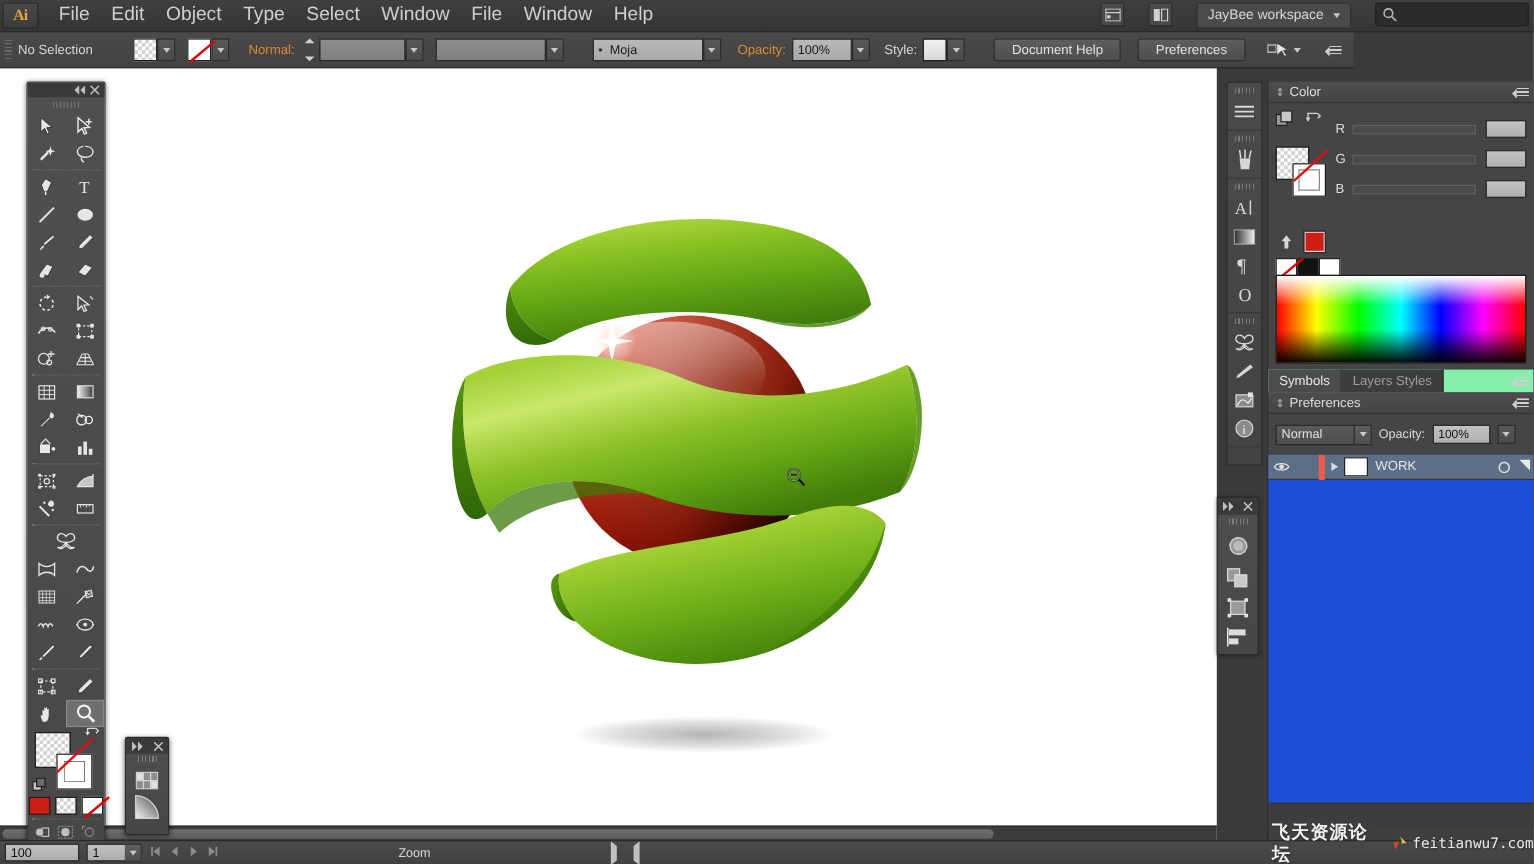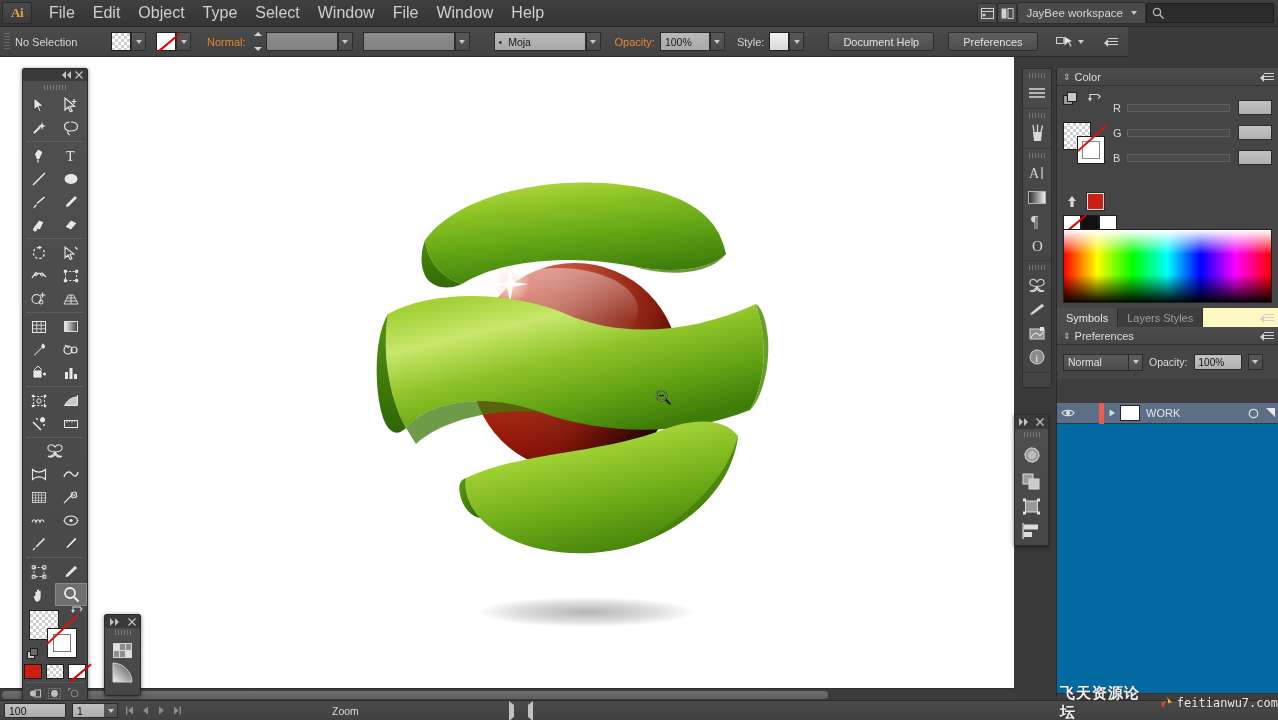--- a/index.html
+++ b/index.html
@@ -25,21 +25,21 @@
     border: 1px solid #2a2a2a; border-radius: 2px;
     color: #e8a33d; font-weight: bold; font-size: 13px;
     display: flex; align-items: center; justify-content: center;
     letter-spacing: -0.5px; font-family: "Liberation Serif", serif;
   }
   .menu-items { display: flex; align-items: center; margin-left: 8px; }
   .menu-item {
     padding: 4px 9px; color: #cfcfcf; font-size: 16px; cursor: default;
     white-space: nowrap;
   }
-  .mb-right { margin-left: auto; display: flex; align-items: center; gap: 0; padding-right: 4px; }
+  .mb-right { margin-left: auto; display: flex; align-items: flex-start; gap: 20px; padding-right: 4px; }
   .ws-btn {
     display: flex; align-items: center; gap: 8px;
     background: #4a4a4a; border: 1px solid #2e2e2e; border-radius: 2px;
     padding: 4px 8px; font-size: 11.5px; color: #d8d8d8;
   }
   .search-box {
     width: 128px; height: 20px; background: #2c2c2c;
     border: 1px solid #1e1e1e; border-radius: 2px;
     display: flex; align-items: center; padding-left: 5px;
   }
@@ -231,21 +231,21 @@
     position: absolute; left: 1056px; top: 68px; width: 222px; height: 632px;
     background: #3f3f3f; border-left: 1px solid #2b2b2b;
   }
   .ptitle {
     height: 18px; background: linear-gradient(#4d4d4d,#454545);
     border-bottom: 1px solid #333; display:flex; align-items:center;
     padding: 0 6px; font-size: 11px; color: #dcdcdc; position: relative;
   }
   .ptitle .arrows { margin-right: 4px; font-size: 9px; color:#bdbdbd; }
   .ptitle .pm { position:absolute; right: 4px; top: 3px; }
-  .tabs-row { height: 19px; background: #fef9c3; display:flex; align-items:stretch; position:relative; }
+  .tabs-row { height: 19px; background: #86efac; display:flex; align-items:stretch; position:relative; }
   .ptab { padding: 0 9px; display:flex; align-items:center; font-size:11px; color:#9e9e9e;
     background: #3d3d3d; border-right:1px solid #2d2d2d; }
   .ptab.active { background: #4c4c4c; color:#e8e8e8; }
 
   
   .color-panel { height: 222px; background: #454545; position: relative; padding: 4px 6px; }
   .cp-left { position: absolute; left: 6px; top: 6px; width: 46px; }
   .cp-fs { position: relative; width: 44px; height: 44px; margin-top: 16px; }
   .cp-fill { position: absolute; left: 0; top: 0; width: 28px; height: 28px;
     border: 1px solid #1d1d1d; }
@@ -282,21 +282,21 @@
     border: 1px solid #2b2b2b; display:flex; align-items:center; padding:0 4px;
     font-size: 10.5px; color:#e0e0e0; position: relative; }
   .blend-sel .dd { position:absolute; right:0; top:0; width:14px; height:15px;
     background: linear-gradient(#5d5d5d,#4f4f4f); border-left:1px solid #2b2b2b;
     display:flex; align-items:center; justify-content:center; }
   .opac-field { width: 48px; height: 16px; background: linear-gradient(#c2c2c2,#b0b0b0);
     border:1px solid #2b2b2b; font-size:10px; color:#111; display:flex; align-items:center;
     padding-left:4px; }
 
   
-  .layers-body { background: #0369a1; height: 290px; margin-top: 24px; }
+  .layers-body { background: #1d4ed8; height: 290px; }
   .layer-row { height: 21px; display:flex; align-items:center;
     border-bottom: 1px solid #373737; font-size: 11px; }
   .layer-row.selected { background: #5d6f87; }
   .lr-eye { width: 22px; display:flex; align-items:center; justify-content:center; }
   .lr-lock { width: 20px; }
   .lr-bar { width: 5px; height: 21px; }
   .lr-tri { width: 16px; display:flex; align-items:center; justify-content:center; }
   .lr-thumb { width: 20px; height: 16px; border:1px solid #222; background:#fff; margin-right:6px; }
   .lr-name { flex:1; color: #e4e4e4; }
   .lr-circ { width: 26px; display:flex; align-items:center; justify-content:center; }

